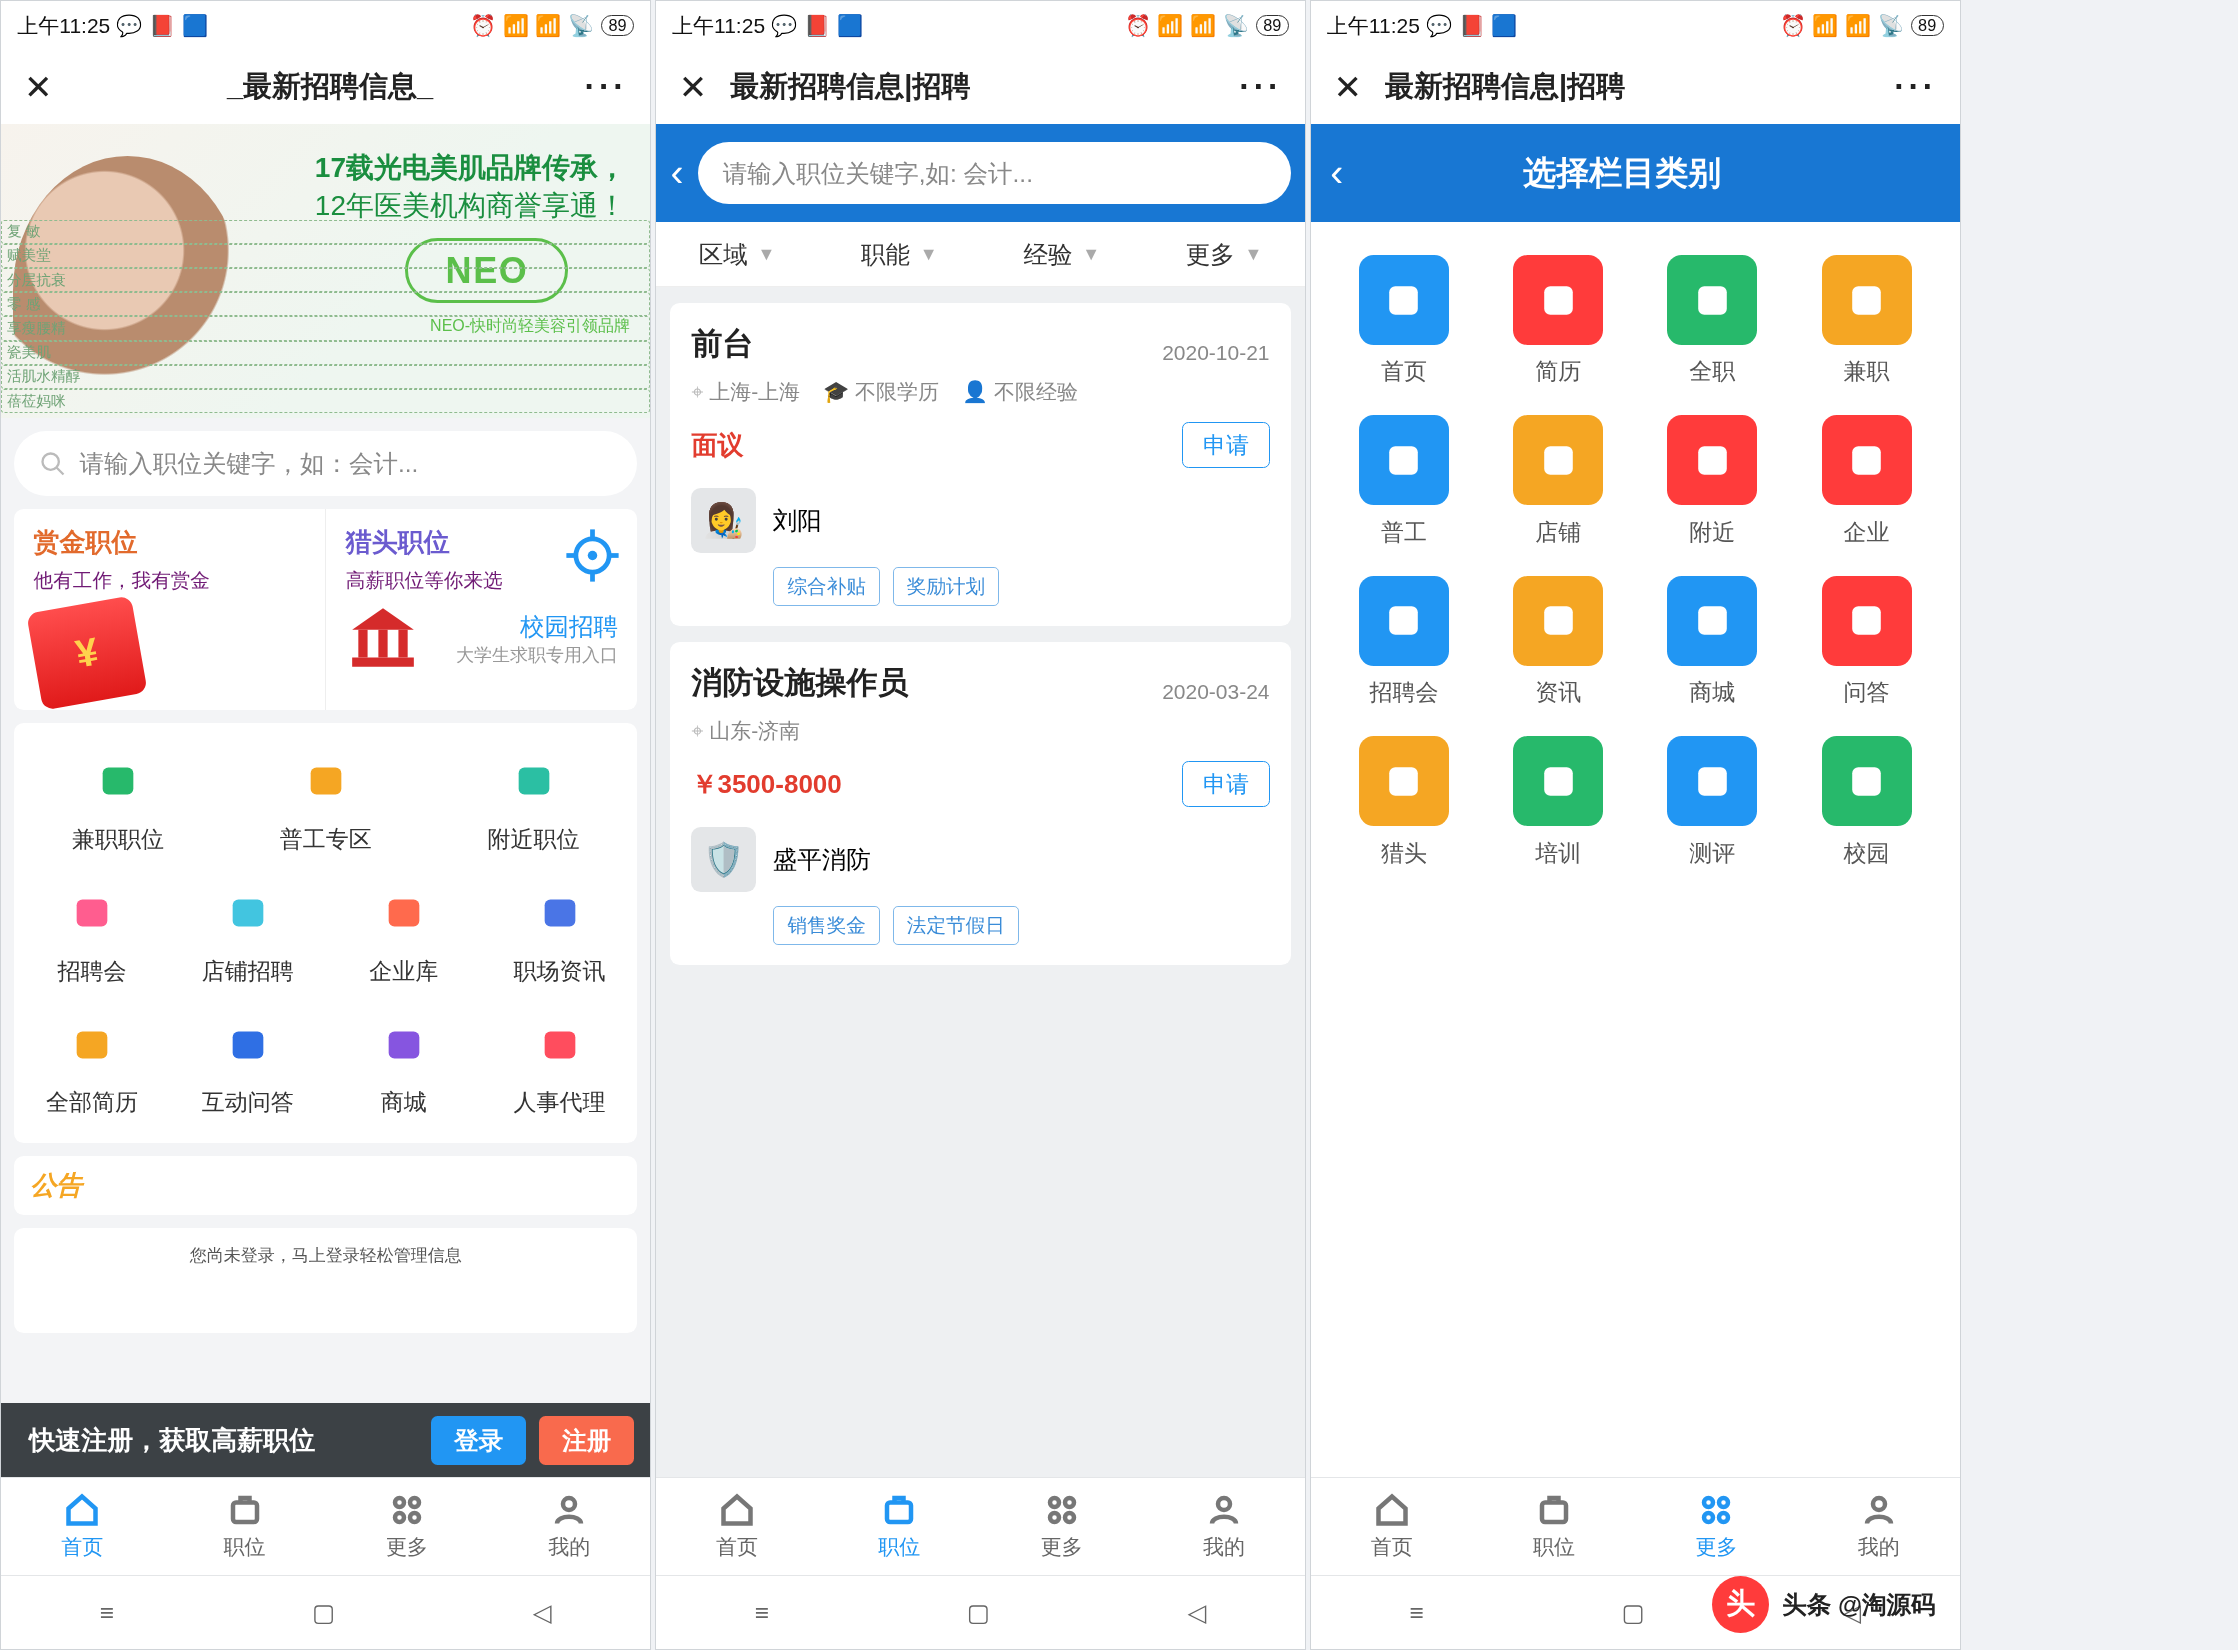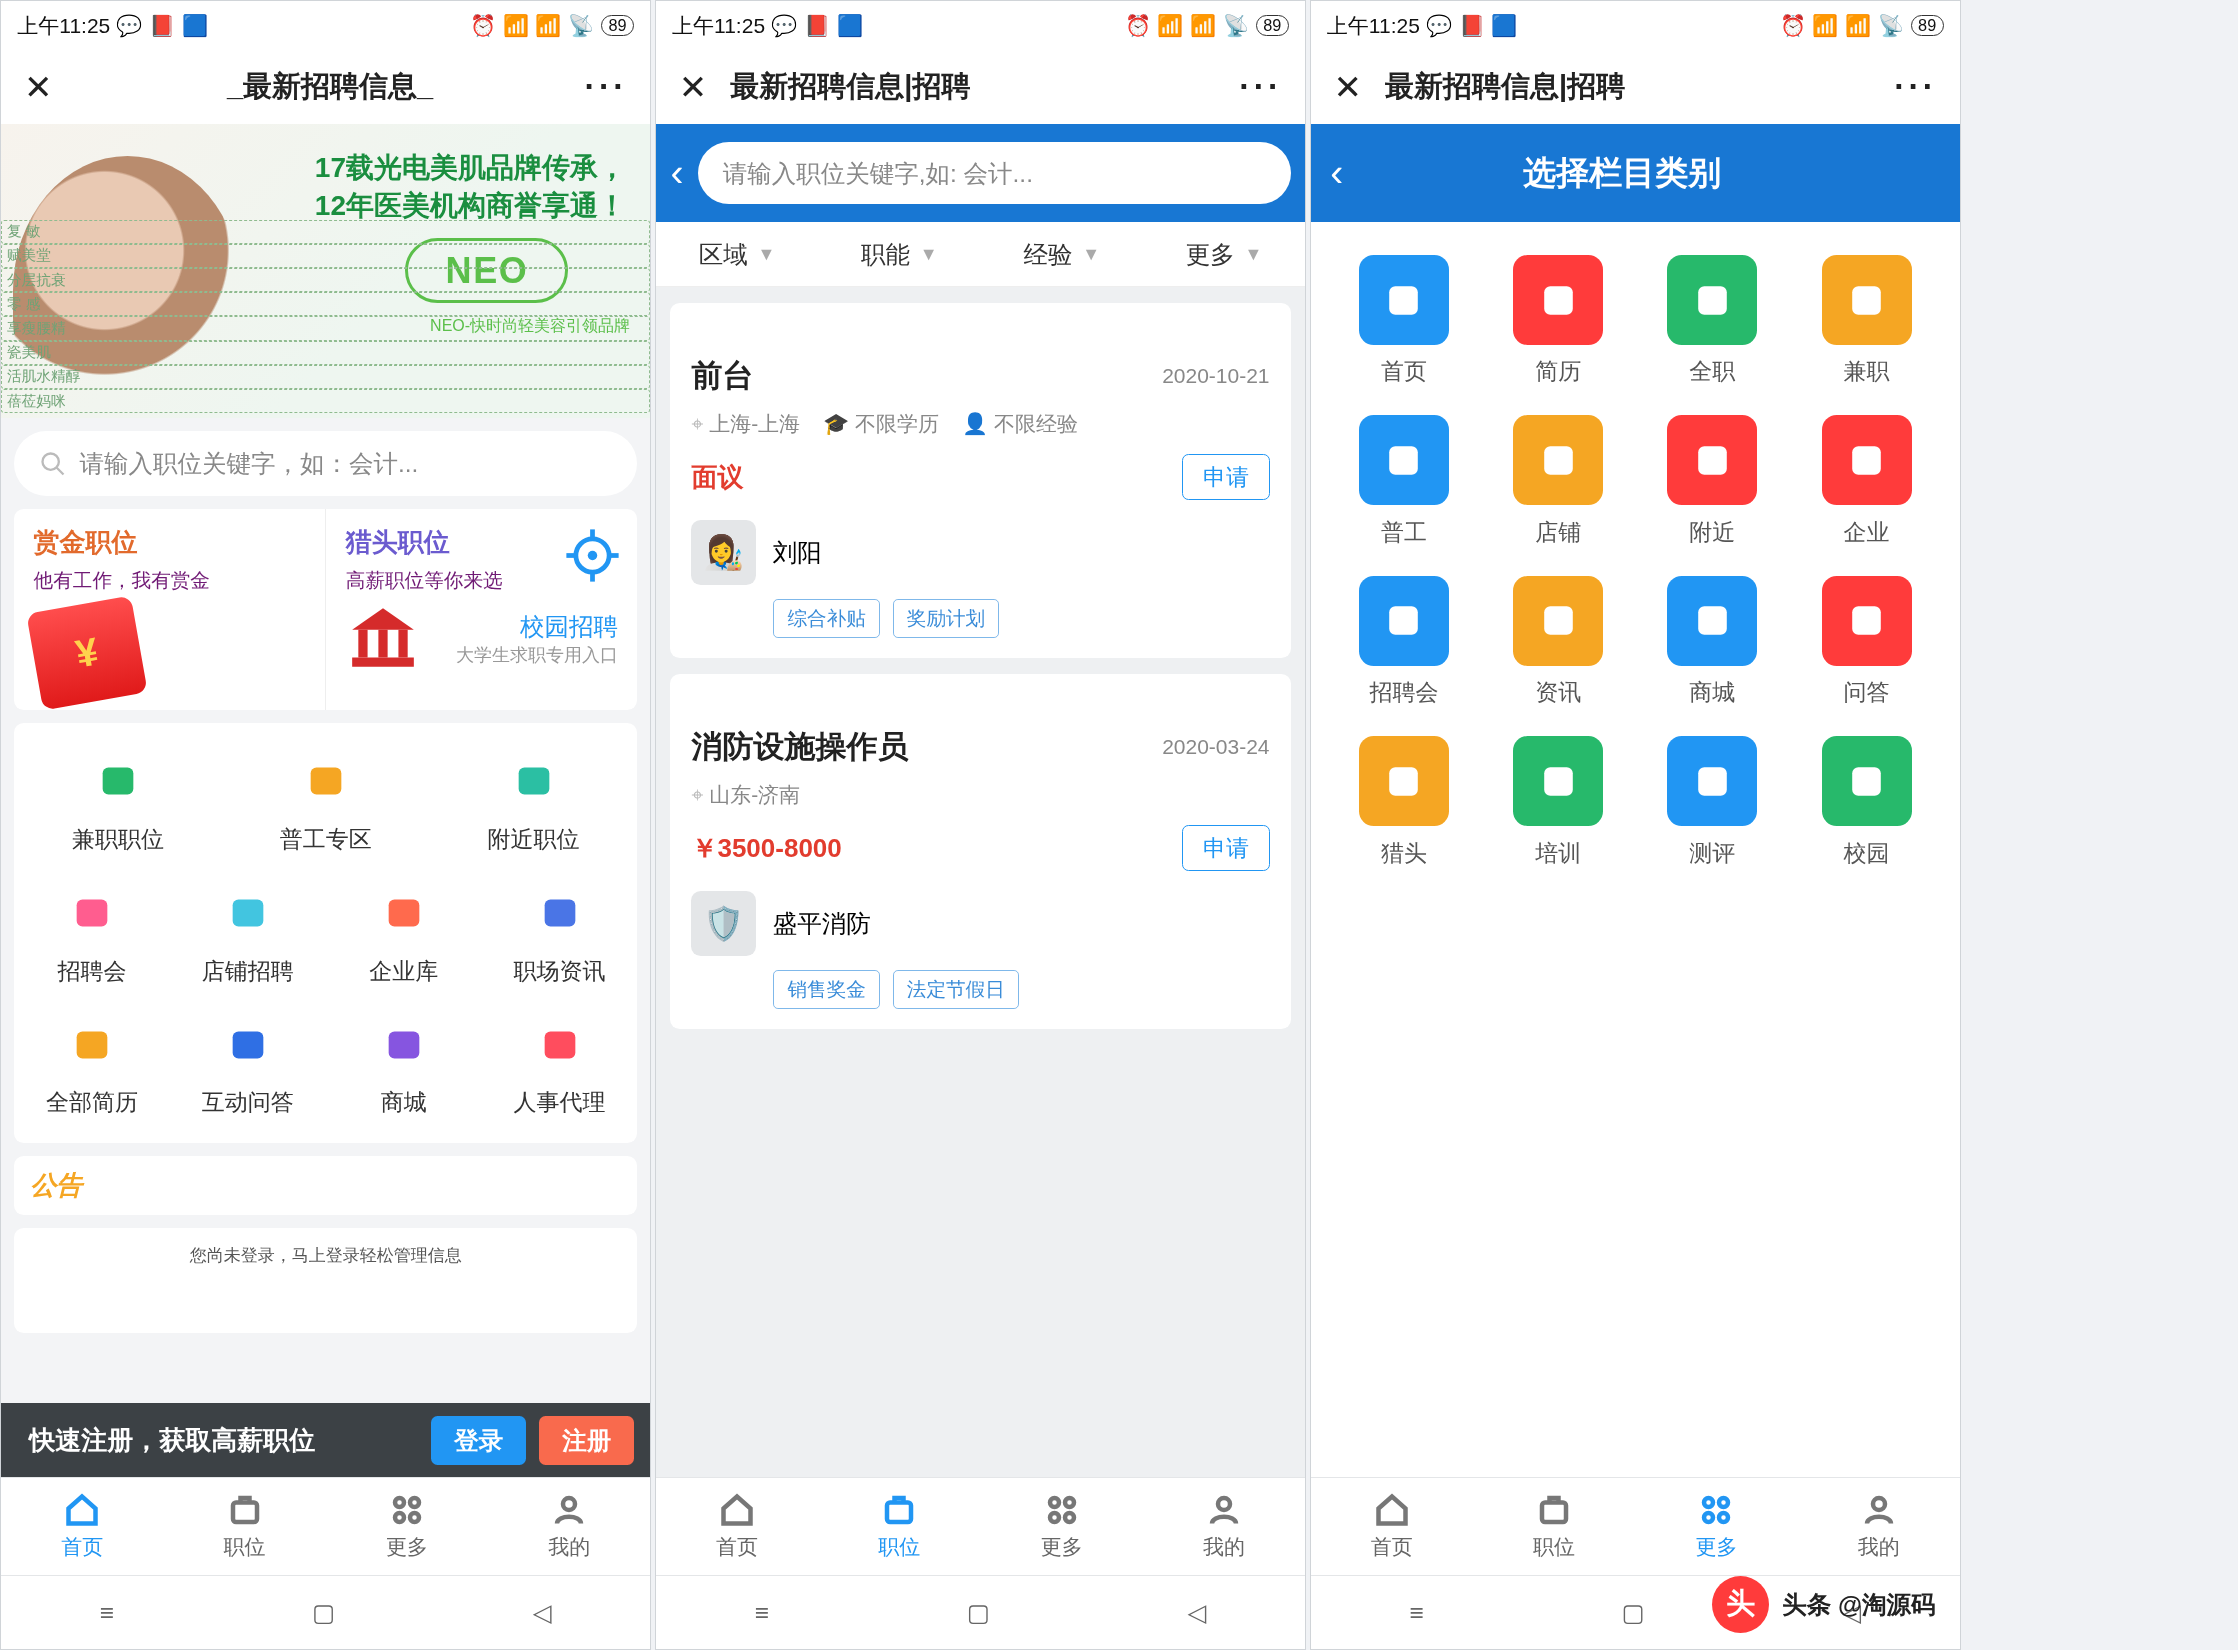--- a/index.html
+++ b/index.html
@@ -93,21 +93,21 @@
   overflow:hidden;
 }
 .banner .avatar {
   position:absolute; left:12.3px; bottom:-8.2px;
   width:229px; height:270px;
   background:radial-gradient(circle at 40% 35%, #e9c9b3 0 35%, #b98c6e 36% 55%, transparent 56%);
   border-radius:50% 50% 40% 40%;
 }
 .banner .txt { position:absolute; right:24.5px; top:24.5px; text-align:left; }
 .banner .txt .l1 { color:#1a8e3f; font-size:28px; font-weight:600; }
-.banner .txt .l2 { color:#1a8e3f; font-size:28px; font-weight:700; }
+.banner .txt .l2 { color:#1a8e3f; font-size:28px; font-weight:400; }
 .banner .logo {
   position:absolute; right:82px; top:114px;
   width:163px; height:65px;
   border:3.3px solid #5bbf4a; border-radius:33px;
   display:flex; align-items:center; justify-content:center;
   color:#5bbf4a; font-size:36px; font-weight:700; letter-spacing:1.6px;
 }
 .banner .sub { position:absolute; right:20.4px; top:192px; color:#5bbf4a; font-size:16px; }
 .banner .boxes { position:absolute; bottom:4.9px; left:0; right:0; display:flex; justify-content:flex-end;flex-direction:column; }
 .banner .boxes span { font-size:14.7px; color:#6fa376; border:0.8px dashed #8fbb8f; border-radius:3.3px; padding:1.6px 4.9px; }
@@ -165,21 +165,21 @@
 
 
 .bluehead { background:#1877d3; height:98px; display:flex; align-items:center; padding:0 14.7px; gap:14.7px;}
 .bluehead .back { color:#fff; font-size:39px; }
 .bluehead .search{ flex:1; background:#fff; border-radius:33px; height:62px; display:flex; align-items:center; padding:0 24.5px; color:#888; font-size:24.5px;}
 .filterrow { background:#fff; height:65px; display:flex; border-bottom:0.8px solid #eee;}
 .filterrow .f { flex:1; display:flex; align-items:center; justify-content:center; gap:9.8px; font-size:24.5px; color:#333;}
 .filterrow .f .chev { color:#aaa; font-size:18px;}
 
 .jobcard { margin:16.3px 14.7px; background:#fff; border-radius:9.8px; padding:19.6px 21px; }
-.jobcard .r1 { display:flex; justify-content:space-between; align-items:center;margin-top:32px; }
+.jobcard .r1 { display:flex; justify-content:space-between; align-items:flex-end; }
 .jobcard .r1 .t { font-size:31px; font-weight:600; color:#222; }
 .jobcard .r1 .d { font-size:21px; color:#888; }
 .jobcard .r2 { display:flex; gap:23px; margin-top:13px; font-size:21px; color:#888;}
 .jobcard .r2 span::before{content:"⌖ "; color:#bbb;}
 .jobcard .r2 span:nth-child(2)::before{content:"🎓 ";}
 .jobcard .r2 span:nth-child(3)::before{content:"👤 ";}
 .jobcard .r3 { display:flex; justify-content:space-between; align-items:center; margin-top:16.3px;}
 .jobcard .r3 .sal { font-size:26px; color:#e23c2e; font-weight:600;}
 .jobcard .r3 .apply { border:1.6px solid #2196f3; color:#2196f3; border-radius:6.5px; padding:6.5px 19.6px; font-size:23px;}
 .jobcard .r4 { display:flex; align-items:center; gap:16.3px; margin-top:19.6px;}

